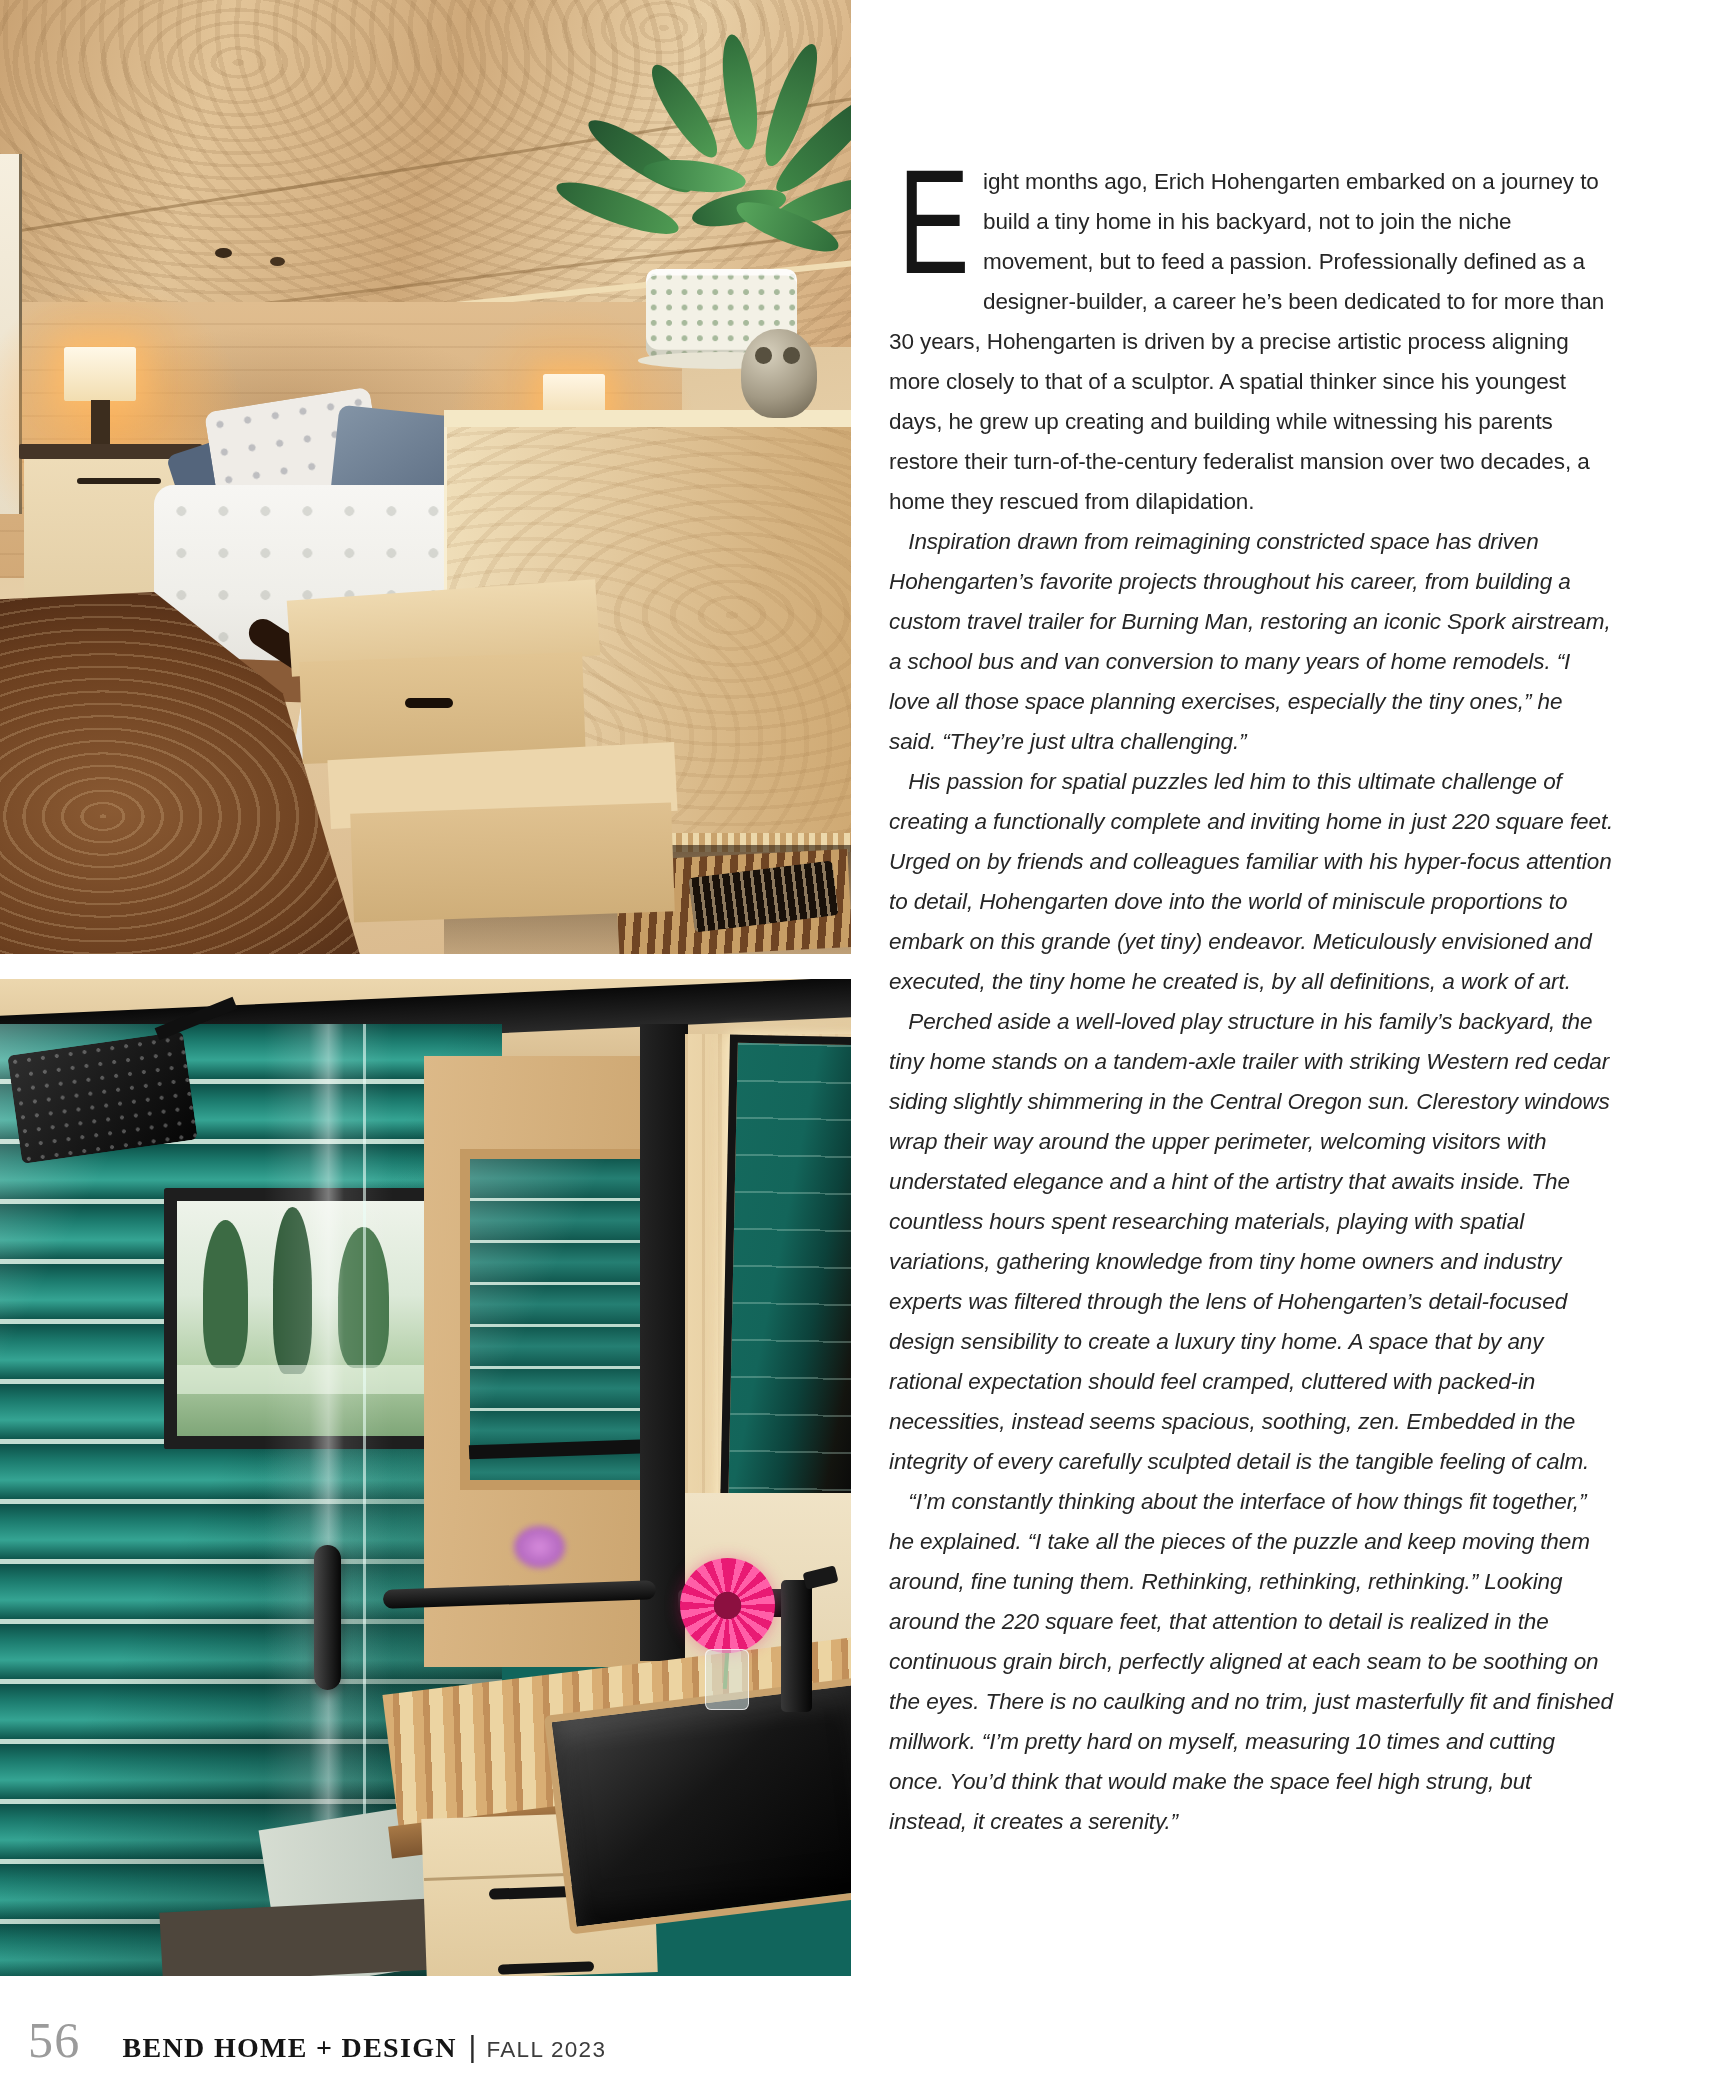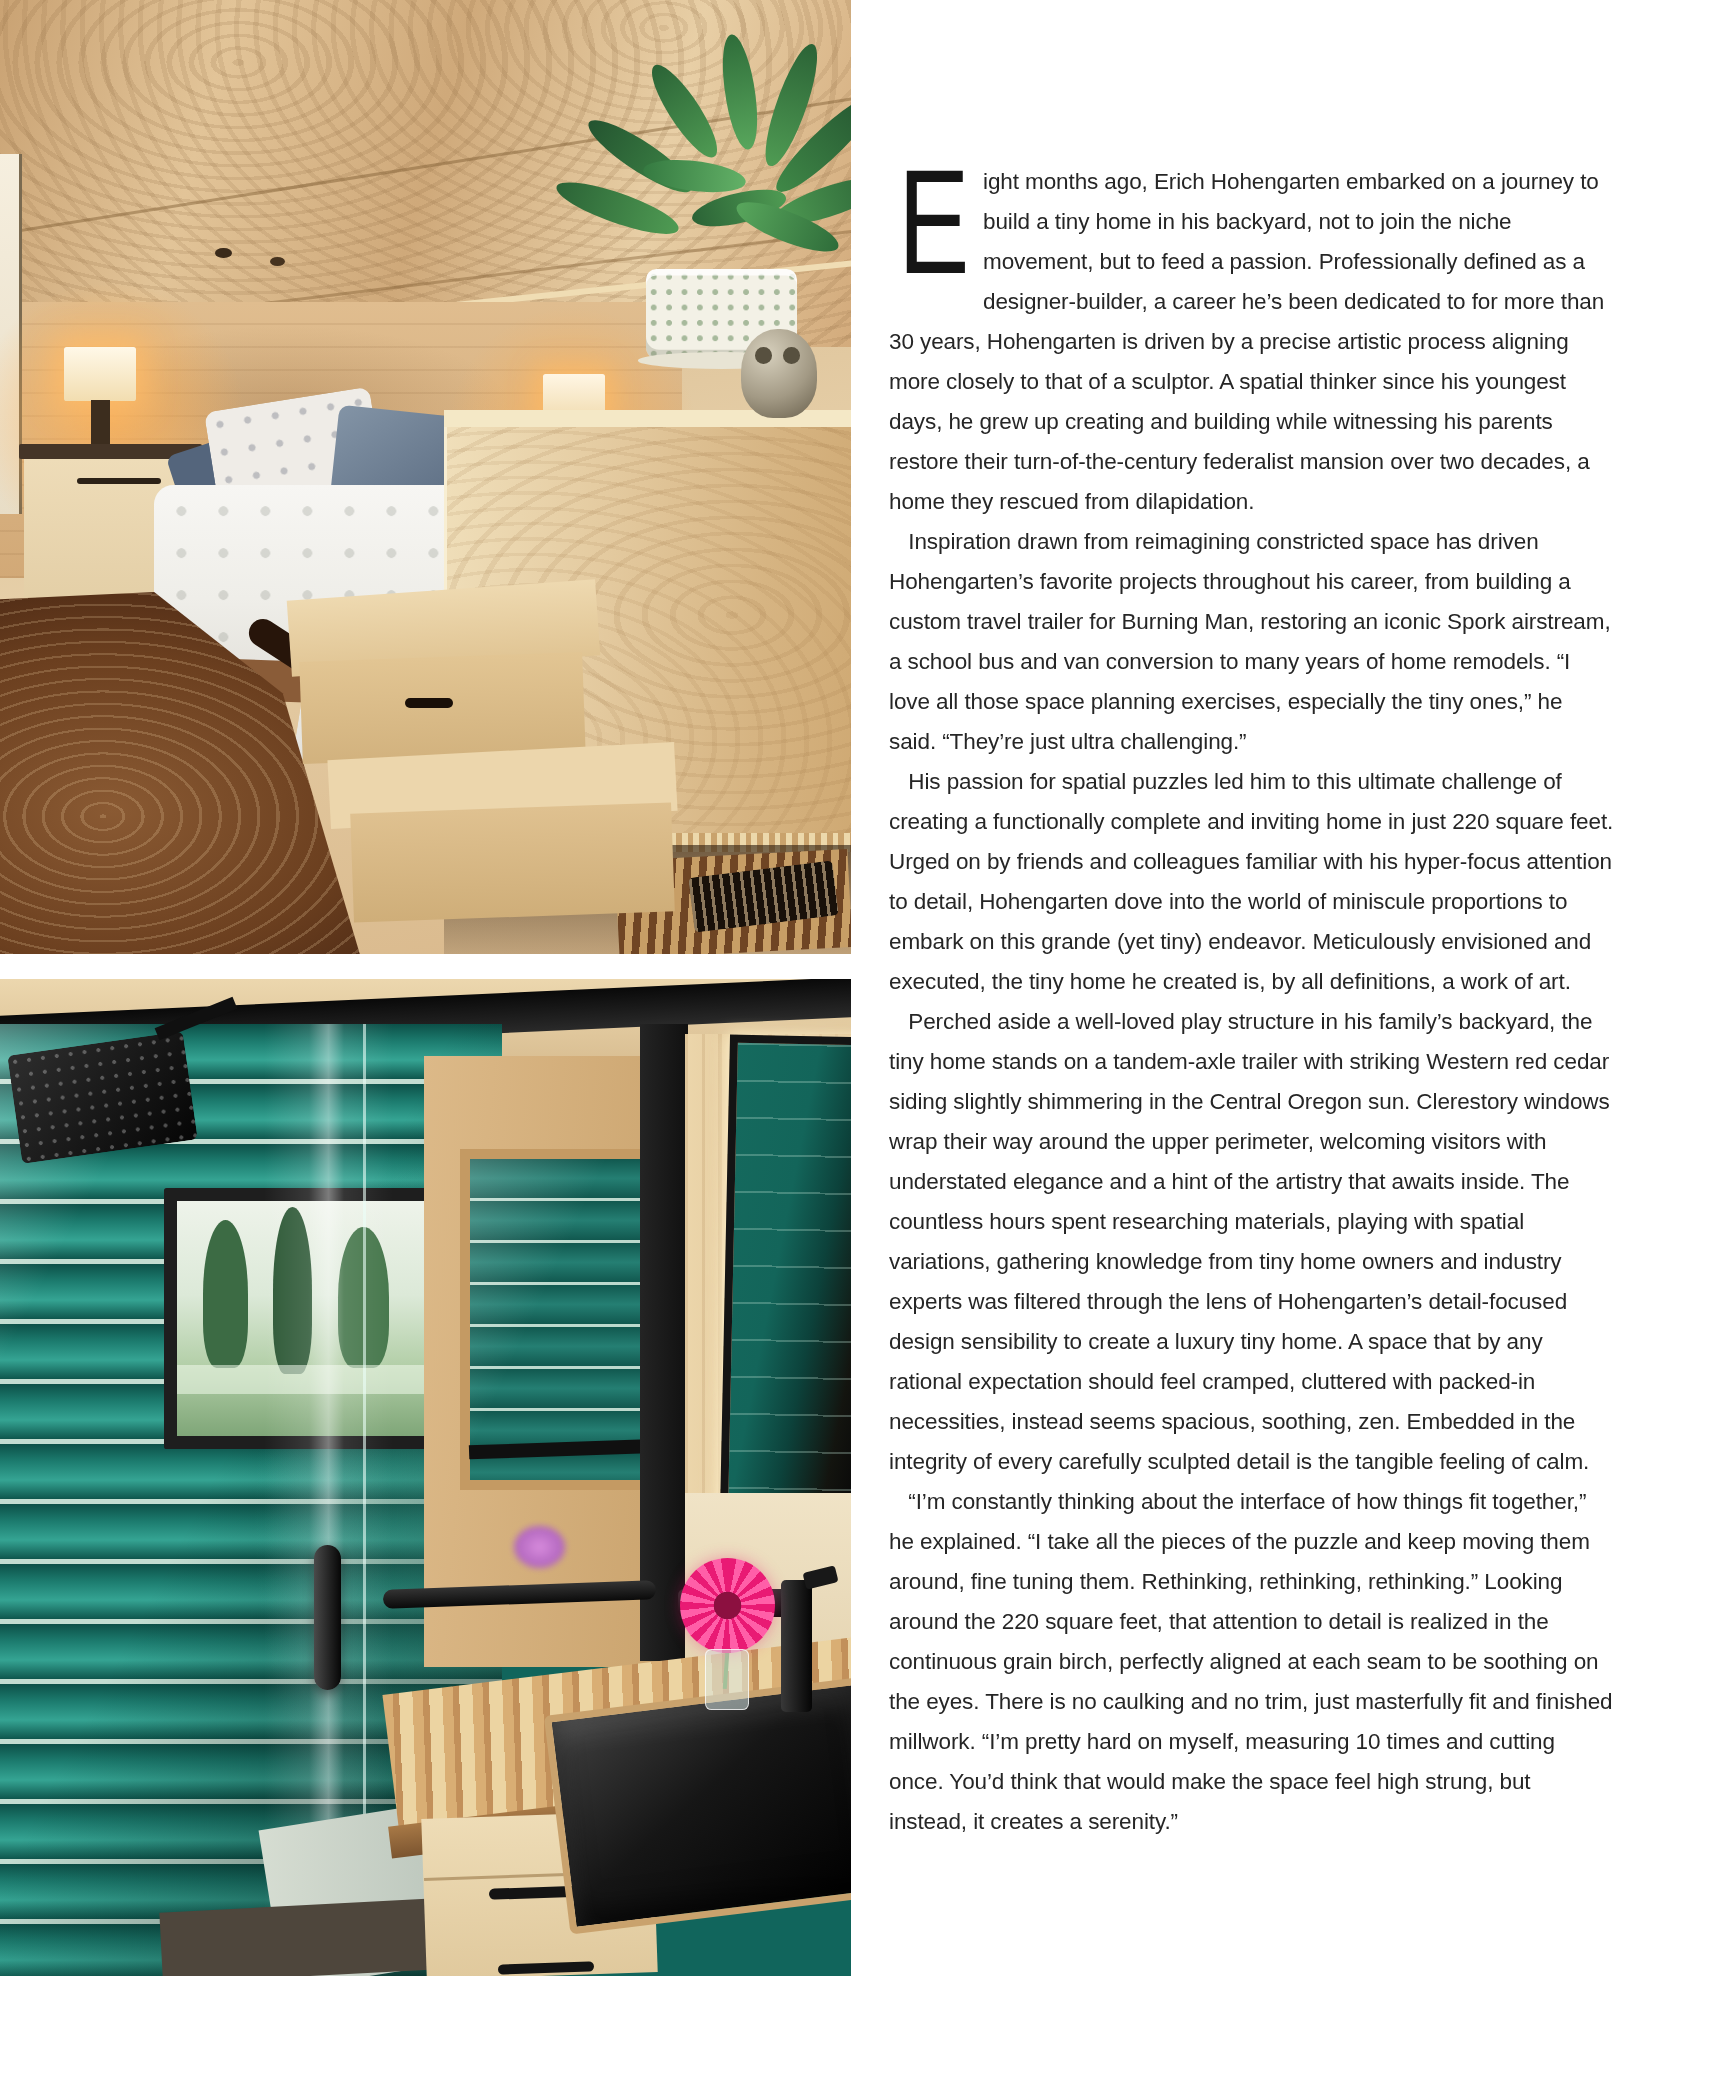--- a/index.html
+++ b/index.html
@@ -151,21 +151,21 @@
   .pb-drawers{left:424px;top:836px;width:231px;height:161px;transform:rotate(-2deg);
     background:linear-gradient(180deg,#eedcb6,#e0c99d);}
   .pb-drawer-seam{left:424px;top:895px;width:231px;height:3.2px;background:#b99d71;transform:rotate(-2deg);}
   .pb-drawer-handle{left:489px;top:908px;width:103px;height:11px;border-radius:5.8px;background:#141414;transform:rotate(-2deg);}
   .pb-drawer-handle2{left:498px;top:984px;width:96px;height:10.3px;border-radius:5.8px;background:#141414;transform:rotate(-2deg);}
 
   
   .article{position:absolute;left:889px;top:162px;width:725px;color:var(--text,#262626);
     font-size:22.5px;line-height:40px;letter-spacing:-0.1px;font-weight:400;}
   .article p{margin:0;}
-  .article p.indent{text-indent:19.3px;}
+  .article p.indent{text-indent:19.3px;font-style:italic;}
   .dropcap{float:left;width:72px;height:114px;margin:5.1px 13px 1.3px 9px;overflow:visible;}
   .dropcap > span{display:block;font-size:149px;line-height:0.74;color:#151515;font-weight:400;
     transform:scaleX(.72);transform-origin:0 0;}
 
   
   .footer{position:absolute;left:28px;top:2011px;display:flex;align-items:baseline;}
   .page-num{font-family:"Liberation Serif",serif;font-size:50px;font-weight:400;color:var(--footer_gray,#9b9b9b);letter-spacing:1.3px;}
   .mag{font-family:"Liberation Serif",serif;font-size:28px;font-weight:600;color:#151515;letter-spacing:1.3px;margin-left:42px;}
   .sep{font-family:"Liberation Sans",sans-serif;font-weight:300;font-size:30px;color:#2a2a2a;margin:0 10.3px 0 11.6px;}
   .issue{font-family:"Liberation Sans",sans-serif;font-size:22.5px;color:#3c3c3c;letter-spacing:1.3px;}
@@ -275,15 +275,21 @@
         <p><span class="dropcap">
             <span>E</span>
           </span>ight months ago, Erich Hohengarten embarked on a journey to build a tiny home in his backyard, not to join the niche movement, but to feed a passion. Professionally defined as a designer-builder, a career he’s been dedicated to for more than 30 years, Hohengarten is driven by a precise artistic process aligning more closely to that of a sculptor. A spatial thinker since his youngest days, he grew up creating and building while witnessing his parents restore their turn-of-the-century federalist mansion over two decades, a home they rescued from dilapidation.</p>
         <p class="indent">Inspiration drawn from reimagining constricted space has driven Hohengarten’s favorite projects throughout his career, from building a custom travel trailer for Burning Man, restoring an iconic Spork airstream, a school bus and van conversion to many years of home remodels. “I love all those space planning exercises, especially the tiny ones,” he said. “They’re just ultra challenging.”</p>
         <p class="indent">His passion for spatial puzzles led him to this ultimate challenge of creating a functionally complete and inviting home in just 220 square feet. Urged on by friends and colleagues familiar with his hyper-focus attention to detail, Hohengarten dove into the world of miniscule proportions to embark on this grande (yet tiny) endeavor. Meticulously envisioned and executed, the tiny home he created is, by all definitions, a work of art.</p>
         <p class="indent">Perched aside a well-loved play structure in his family’s backyard, the tiny home stands on a tandem-axle trailer with striking Western red cedar siding slightly shimmering in the Central Oregon sun. Clerestory windows wrap their way around the upper perimeter, welcoming visitors with understated elegance and a hint of the artistry that awaits inside. The countless hours spent researching materials, playing with spatial variations, gathering knowledge from tiny home owners and industry experts was filtered through the lens of Hohengarten’s detail-focused design sensibility to create a luxury tiny home. A space that by any rational expectation should feel cramped, cluttered with packed-in necessities, instead seems spacious, soothing, zen. Embedded in the integrity of every carefully sculpted detail is the tangible feeling of calm.</p>
         <p class="indent">“I’m constantly thinking about the interface of how things fit together,” he explained. “I take all the pieces of the puzzle and keep moving them around, fine tuning them. Rethinking, rethinking, rethinking.” Looking around the 220 square feet, that attention to detail is realized in the continuous grain birch, perfectly aligned at each seam to be soothing on the eyes. There is no caulking and no trim, just masterfully fit and finished millwork. “I’m pretty hard on myself, measuring 10 times and cutting once. You’d think that would make the space feel high strung, but instead, it creates a serenity.”</p>
       </div>
   </article>
 
+  <footer class="footer">
+    <span class="page-num">56</span>
+    <span class="mag">BEND HOME + DESIGN</span>
+    <span class="sep">|</span>
+    <span class="issue">FALL 2023</span>
+  </footer>
 
 </div>
 
 
 </body></html>

